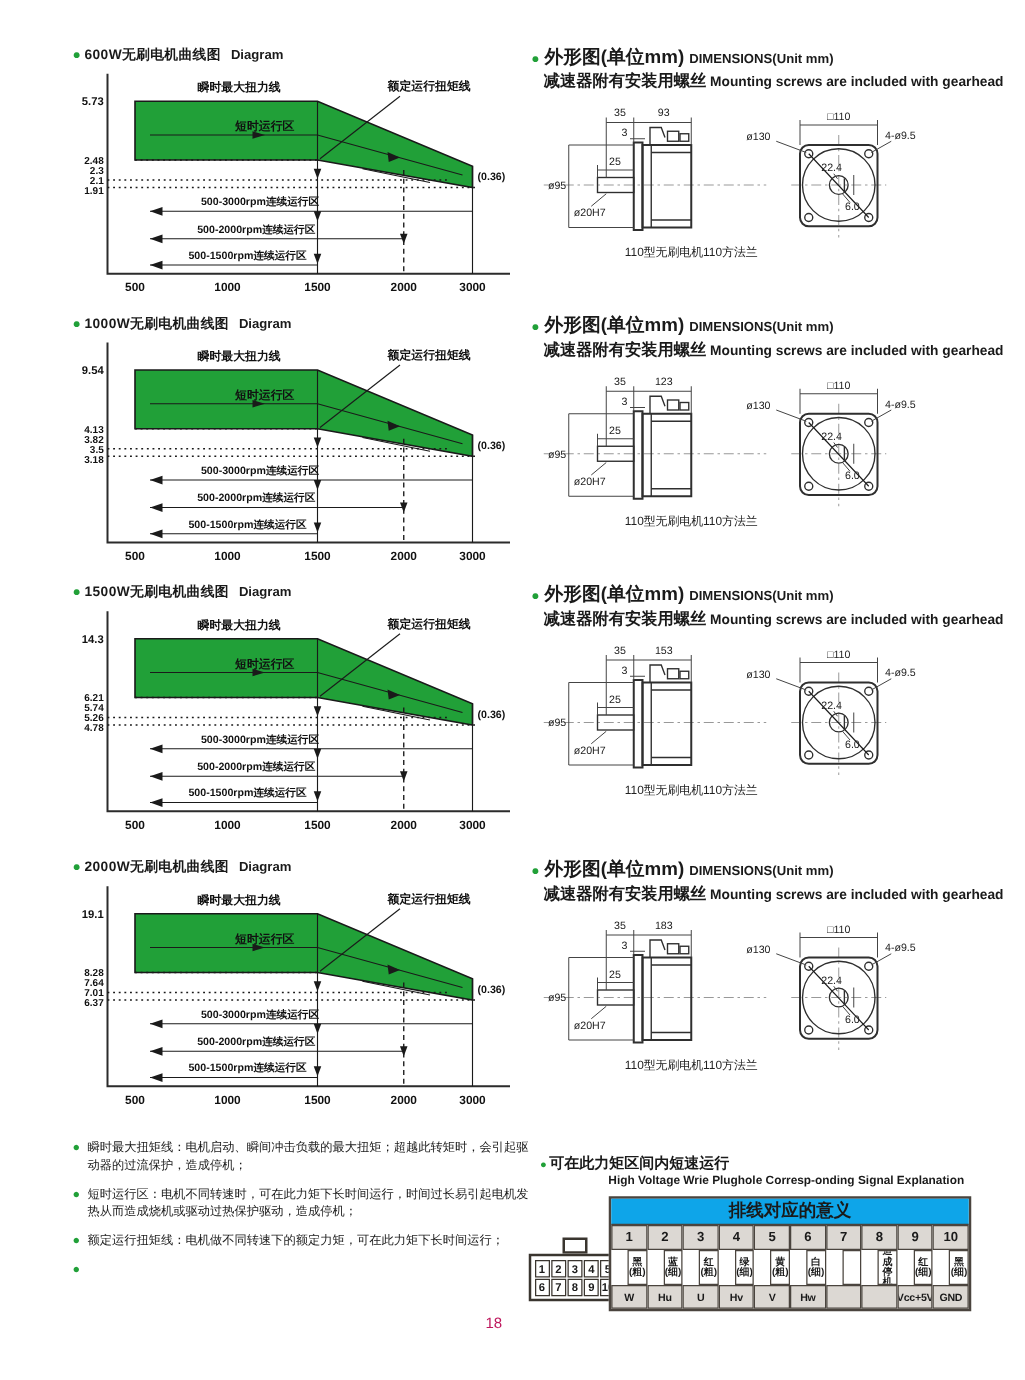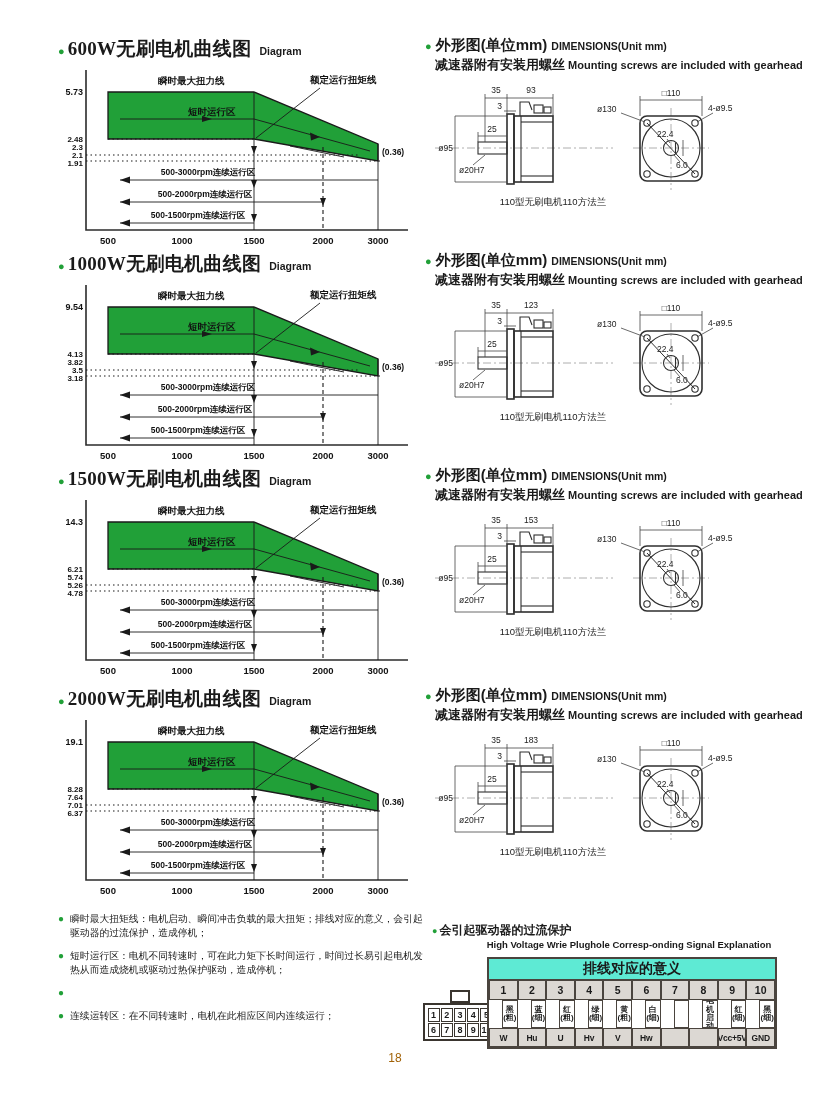--- a/index.html
+++ b/index.html
@@ -3,21 +3,21 @@
 <meta charset="utf-8">
 <style>
   html,body{margin:0;padding:0;background:#fff;}
   .page{position:relative;width:820px;height:1104px;background:#fff;overflow:hidden;
         font-family:"Liberation Sans","DejaVu Sans",sans-serif;color:#1a1a1a;}
   .row{position:absolute;left:0;width:820px;height:215px;}
   
   .chart-block{position:absolute;left:58px;top:0;width:358px;}
   .chart-head{display:flex;align-items:baseline;gap:3px;white-space:nowrap;}
   .bullet{color:#21A038;font-size:11px;font-weight:bold;}
-  .chart-title-cn{font-size:19px;font-weight:bold;letter-spacing:0.3px;font-family:Liberation Serif, serif;}
+  .chart-title-cn{font-size:11px;font-weight:bold;letter-spacing:0.3px;}
   .chart-title-en{font-size:10.5px;font-weight:bold;margin-left:5px;}
   svg{display:block;}
   svg text{font-family:"Liberation Sans","DejaVu Sans",sans-serif;}
   .axis{fill:none;stroke:#2b2b2b;stroke-width:1.6;}
   .band{fill:#21A038;stroke:#1a1a1a;stroke-width:1.3;}
   .thin{stroke:#1a1a1a;stroke-width:0.9;fill:none;}
   .dots{stroke:#1a1a1a;stroke-width:1.2;stroke-dasharray:1.5 3;fill:none;}
   .dash{stroke:#1a1a1a;stroke-width:1.1;stroke-dasharray:4 3;fill:none;}
   .arrow{fill:#1a1a1a;stroke:none;}
   .tlabel{font-size:9.5px;font-weight:bold;fill:#111;}
@@ -43,33 +43,33 @@
   .note{display:flex;gap:6px;margin-bottom:9px;font-size:9.8px;line-height:1.42;}
   .note-bullet{color:#21A038;font-size:10px;flex:0 0 auto;}
   
   .wiring{position:absolute;left:432px;top:922px;width:386px;}
   .wiring-title{display:flex;gap:2px;align-items:baseline;}
   .wiring-title-cn{font-size:12px;font-weight:bold;}
   .wiring-title-en{font-size:9.5px;font-weight:bold;margin-left:8px;text-align:center;}
   .wtable{position:absolute;left:55px;top:35px;width:286px;border:2px solid #4a443e;
           display:grid;grid-template-columns:repeat(10,1fr);background:#fff;}
   .wt-title{grid-column:1/-1;text-align:center;font-size:14px;font-weight:bold;
-            border-bottom:1px solid #4a443e;padding:1px 0;background:#5eead4;}
+            border-bottom:1px solid #4a443e;padding:1px 0;background:#0ea5e9;}
   .wt-cell{border:1px solid #4a443e;display:flex;align-items:center;justify-content:center;
            text-align:center;overflow:hidden;}
   .wt-pin{height:18px;background:#dcd8d3;font-size:10.5px;font-weight:bold;}
   .wt-color{height:26px;background:#fff;font-size:8px;font-weight:bold;line-height:1.05;margin-left:13px;}
   .wt-sig{height:17px;background:#dcd8d3;font-size:8.5px;font-weight:bold;letter-spacing:-0.2px;}
   .connector{position:absolute;left:-9px;top:68px;width:74px;}
   .conn-tab{width:16px;height:9px;border:2px solid #3a352f;margin:0 auto;}
   .conn-body{border:2px solid #3a352f;padding:2px;background:#fff;}
   .conn-grid{display:grid;grid-template-columns:repeat(5,1fr);}
   .conn-pin{border:1.5px solid #3a352f;height:12px;display:flex;align-items:center;
             justify-content:center;font-size:9px;font-weight:bold;margin:0.5px;}
-  .pageno{position:absolute;left:0;top:1051px;width:790px;text-align:center;font-size:12px;color:#a16207;}
+  .pageno{position:absolute;left:0;top:1051px;width:790px;text-align:center;font-size:12px;color:#be185d;}
 </style>
 </head>
 <body>
 
 <div class="page">
   <div id="rows">
       <div class="row" style="top: 36px;">
   <div class="chart-block">
     <div class="chart-head">
       <span class="bullet">●</span>
@@ -611,39 +611,39 @@
       <text class="dimtext" x="251" y="90">6.0</text>
       <line class="dim" x1="255" y1="84" x2="249" y2="77"></line>
     </svg>
   </div>
 </div>
     </div>
 
   <div class="notes">
     <div class="note">
       <span class="note-bullet">●</span>
-      <span>瞬时最大扭矩线：电机启动、瞬间冲击负载的最大扭矩；排线对应的意义，会引起驱动器的过流保护，造成停机；</span>
+      <span>瞬时最大扭矩线：电机启动、瞬间冲击负载的最大扭矩；超越此转矩时，会引起驱动器的过流保护，造成停机；</span>
     </div>
     <div class="note">
       <span class="note-bullet">●</span>
       <span>短时运行区：电机不同转速时，可在此力矩下长时间运行，时间过长易引起电机发热从而造成烧机或驱动过热保护驱动，造成停机；</span>
     </div>
     <div class="note">
       <span class="note-bullet">●</span>
+      <span>额定运行扭矩线：电机做不同转速下的额定力矩，可在此力矩下长时间运行；</span>
     </div>
     <div class="note">
       <span class="note-bullet">●</span>
-      <span>连续运转区：在不同转速时，电机在此相应区间内连续运行；</span>
     </div>
   </div>
 
   <div class="wiring">
     <div class="wiring-title">
       <span class="bullet" style="font-size:9px">●</span>
-      <span class="wiring-title-cn">会引起驱动器的过流保护</span>
+      <span class="wiring-title-cn">可在此力矩区间内短速运行</span>
     </div>
     <div class="wiring-title-en">High Voltage Wrie Plughole Corresp-onding Signal Explanation</div>
 
     <div class="connector">
       <div class="conn-tab"></div>
       <div class="conn-body">
         <div class="conn-grid" id="conn-grid">
             <div class="conn-pin">1</div>
             <div class="conn-pin">2</div>
             <div class="conn-pin">3</div>
@@ -670,21 +670,21 @@
         <div class="wt-cell wt-pin">8</div>
         <div class="wt-cell wt-pin">9</div>
         <div class="wt-cell wt-pin">10</div>
         <div class="wt-cell wt-color">黑(粗)</div>
         <div class="wt-cell wt-color">蓝(细)</div>
         <div class="wt-cell wt-color">红(粗)</div>
         <div class="wt-cell wt-color">绿(细)</div>
         <div class="wt-cell wt-color">黄(粗)</div>
         <div class="wt-cell wt-color">白(细)</div>
         <div class="wt-cell wt-color"></div>
-        <div class="wt-cell wt-color">电机启动</div>
+        <div class="wt-cell wt-color">造成停机</div>
         <div class="wt-cell wt-color">红(细)</div>
         <div class="wt-cell wt-color">黑(细)</div>
         <div class="wt-cell wt-sig">W</div>
         <div class="wt-cell wt-sig">Hu</div>
         <div class="wt-cell wt-sig">U</div>
         <div class="wt-cell wt-sig">Hv</div>
         <div class="wt-cell wt-sig">V</div>
         <div class="wt-cell wt-sig">Hw</div>
         <div class="wt-cell wt-sig"></div>
         <div class="wt-cell wt-sig"></div>

